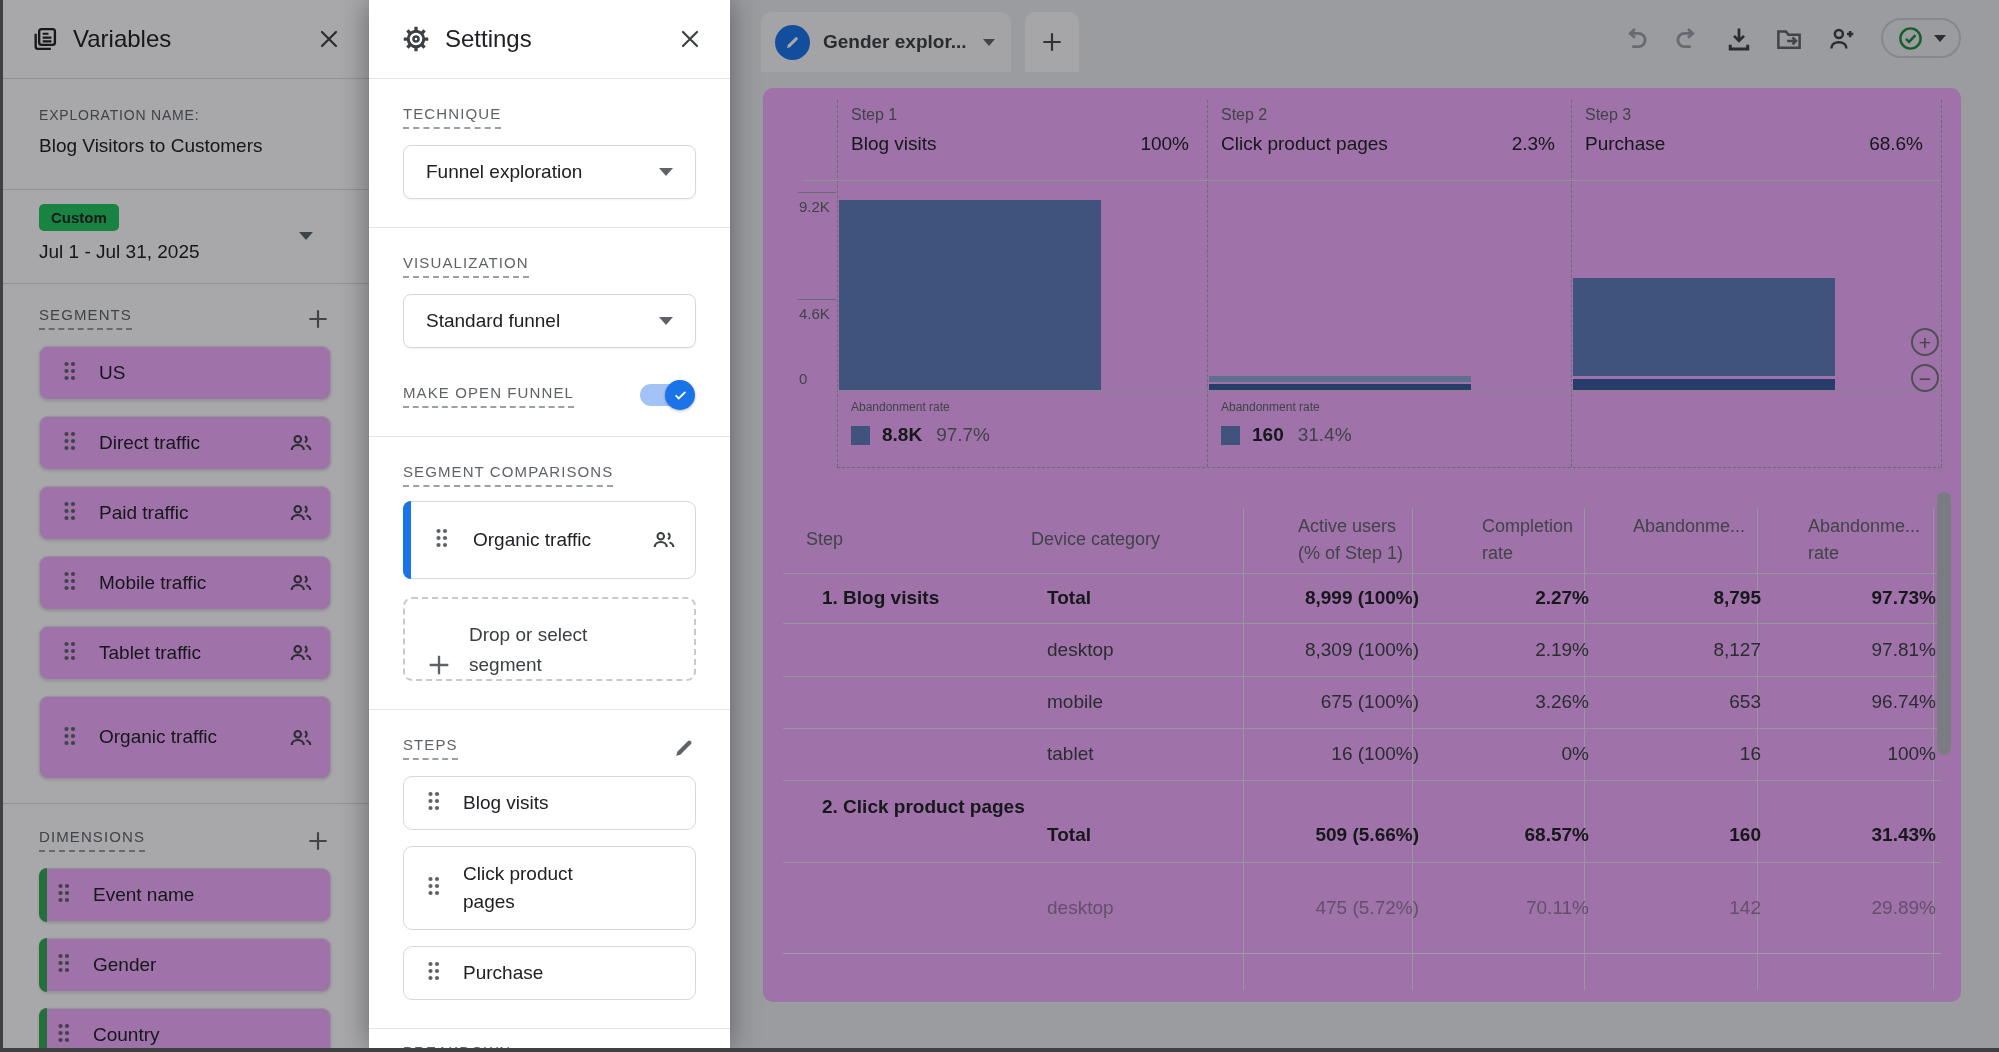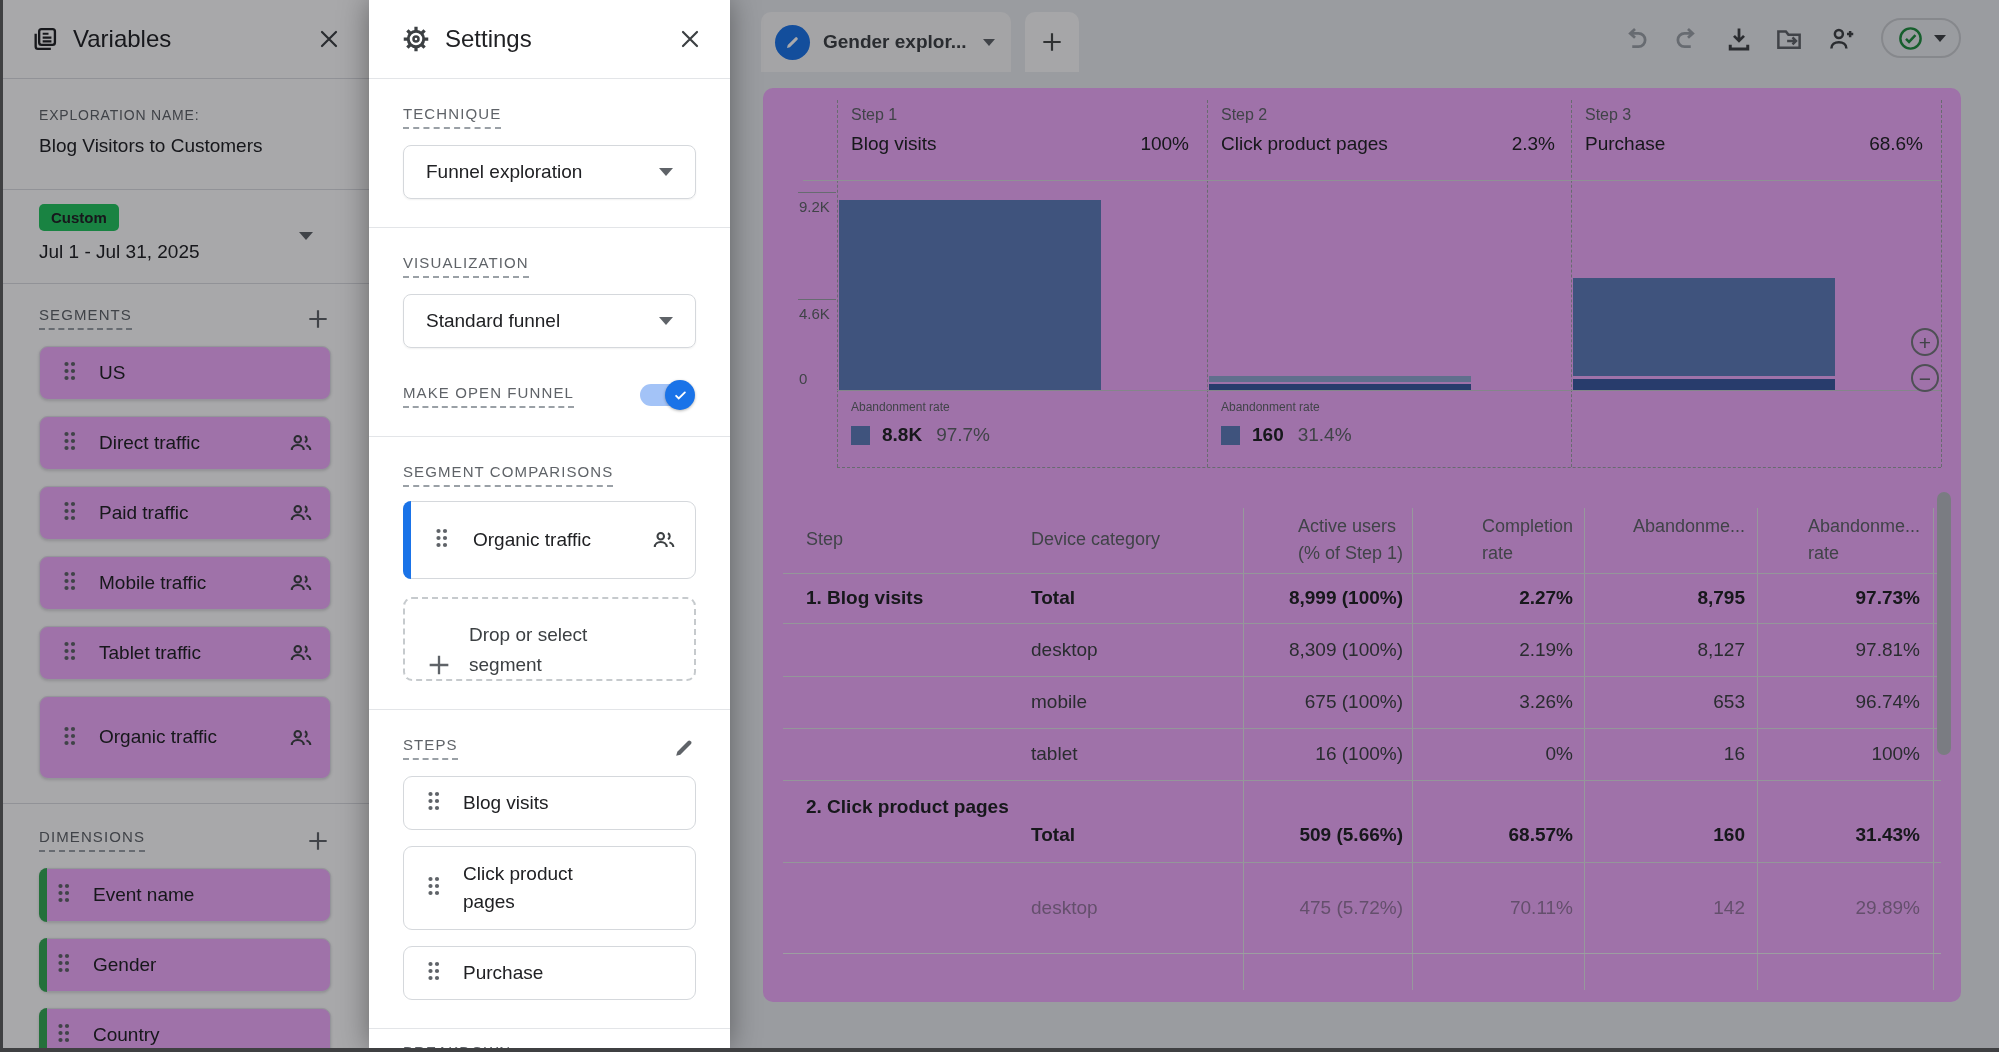--- a/index.html
+++ b/index.html
@@ -95,21 +95,21 @@
   .abv{font-size:19px;font-weight:700;color:#202124;margin-right:14px;}
   .abr{font-size:19px;color:#5f6368;}
   .zbtn{position:absolute;right:22px;width:28px;height:28px;border:2px solid #73777b;border-radius:50%;color:#5f6368;
         display:flex;align-items:center;justify-content:center;font-size:21px;line-height:1;cursor:pointer;box-sizing:border-box;}
 
   .colb{position:absolute;top:420px;height:482px;border-left:1px solid #e3e5e8;}
   .hline{position:absolute;left:20px;width:1158px;border-top:1px solid #dfe2e5;}
   .hline.faint{border-top-color:#eceef0;}
   .th{position:absolute;font-size:18px;color:#5f6368;line-height:27px;}
   .th.r{text-align:left;}
-  .trow{position:absolute;left:0;width:100%;}
+  .trow{position:absolute;left:16px;width:100%;}
   .cstep{position:absolute;left:43px;font-weight:700;color:#202124;font-size:19px;}
   .cdev{position:absolute;left:268px;font-size:19px;color:#3c4043;}
   .cn{position:absolute;font-size:19px;color:#3c4043;}
   .cr3{right:558px;}.cr4{right:388px;}.cr5{right:216px;}.cr6{right:41px;}
   .trow.b .cdev,.trow.b .cn{font-weight:700;color:#202124;}
   .trow.faded{opacity:.5;}
   .sbar{position:absolute;right:10px;top:404px;width:14px;height:263px;background:#b7bbc0;border-radius:7px;cursor:pointer;}
 </style>
 </head>
 <body>

